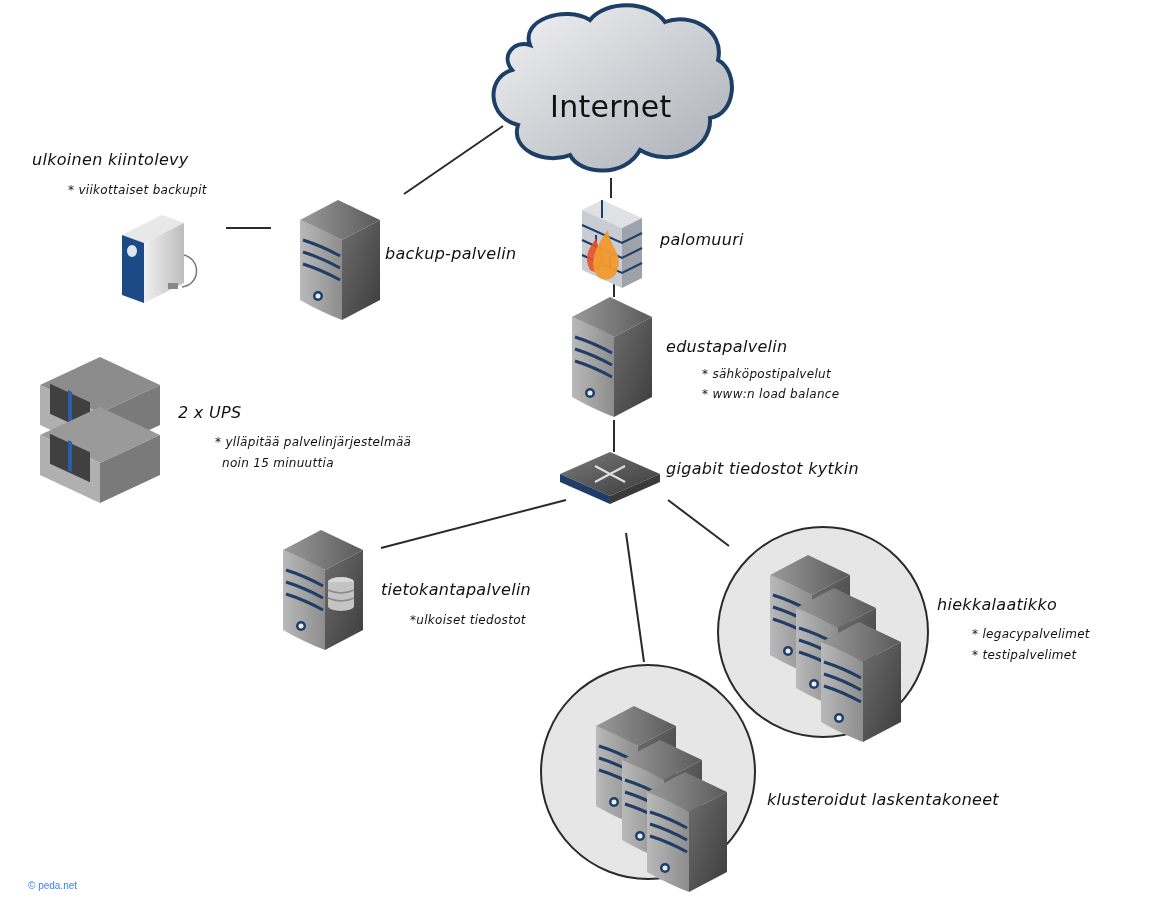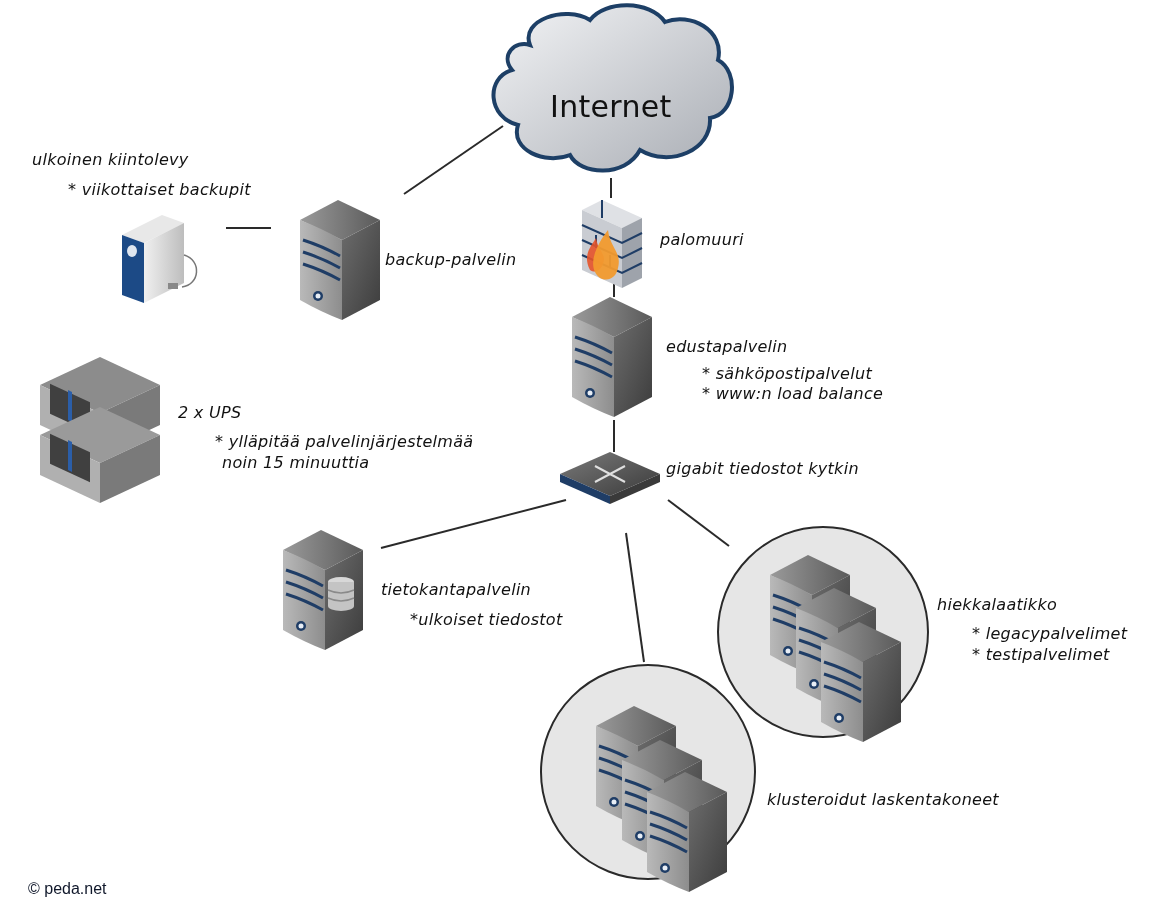--- a/index.html
+++ b/index.html
@@ -1,21 +1,21 @@
 <!DOCTYPE html>
 <html><head>
 <meta charset="utf-8">
 <style>
   html, body { margin: 0; padding: 0; background: #ffffff; }
   #canvas { position: relative; width: 1155px; height: 909px; overflow: hidden; background: #ffffff; }
   svg#net { position: absolute; left: 0; top: 0; }
   .lbl { position: absolute; font-family: "DejaVu Sans", sans-serif; color: #111; white-space: nowrap; font-style: italic; letter-spacing: 0.3px; }
   .title { font-size: 16px; }
-  .sub { font-size: 16px; line-height: 20px; }
-  .copy { position: absolute; left: 28px; top: 880px; font-family: "Liberation Sans", sans-serif; font-size: 16px; color: #0f172a; }
+  .sub { font-size: 12px; line-height: 20px; }
+  .copy { position: absolute; left: 28px; top: 880px; font-family: "Liberation Sans", sans-serif; font-size: 10px; color: #3b82f6; }
   .cloudtext { font-size: 30px; font-style: normal; }
 </style>
 </head>
 <body>
 
 <div id="canvas">
   <svg id="net" width="1155" height="909" viewBox="0 0 1155 909">
     <defs>
       <linearGradient id="gCloud" x1="0" y1="0" x2="1" y2="1">
         <stop offset="0" stop-color="#f3f4f6"></stop>
@@ -143,21 +143,21 @@
       <use href="#server" x="622" y="740"></use>
       <use href="#server" x="647" y="772"></use>
     </g>
   </svg>
 
   <div class="lbl cloudtext" style="left:550px;top:89px;">Internet</div>
 
   <div class="lbl title" style="left:32px;top:150px;">ulkoinen kiintolevy</div>
   <div class="lbl sub" style="left:68px;top:180px;">* viikottaiset  backupit</div>
 
-  <div class="lbl title" style="left:385px;top:250px;font-style:italic;">backup-palvelin</div>
+  <div class="lbl title" style="left:385px;top:244px;font-style:italic;">backup-palvelin</div>
   <div class="lbl title" style="left:660px;top:230px;">palomuuri</div>
 
   <div class="lbl title" style="left:666px;top:337px;">edustapalvelin</div>
   <div class="lbl sub" style="left:702px;top:364px;">* sähköpostipalvelut</div>
   <div class="lbl sub" style="left:702px;top:384px;">* www:n load balance</div>
 
   <div class="lbl title" style="left:178px;top:403px;">2 x UPS</div>
   <div class="lbl sub" style="left:215px;top:432px;">* ylläpitää palvelinjärjestelmää</div>
   <div class="lbl sub" style="left:222px;top:453px;">noin 15 minuuttia</div>
 

